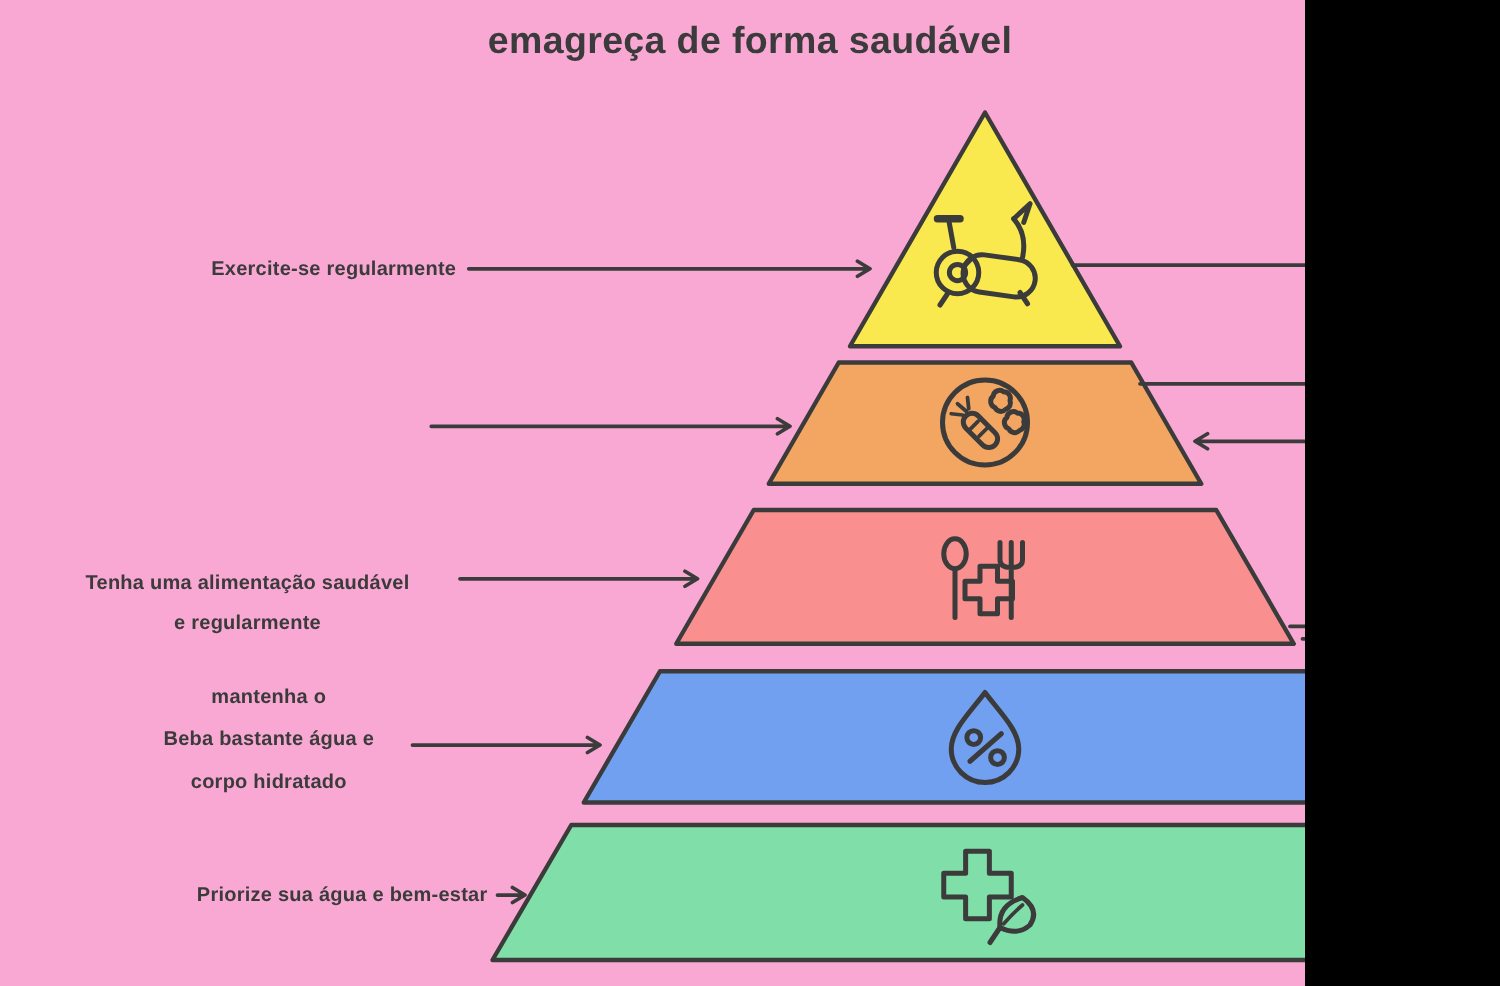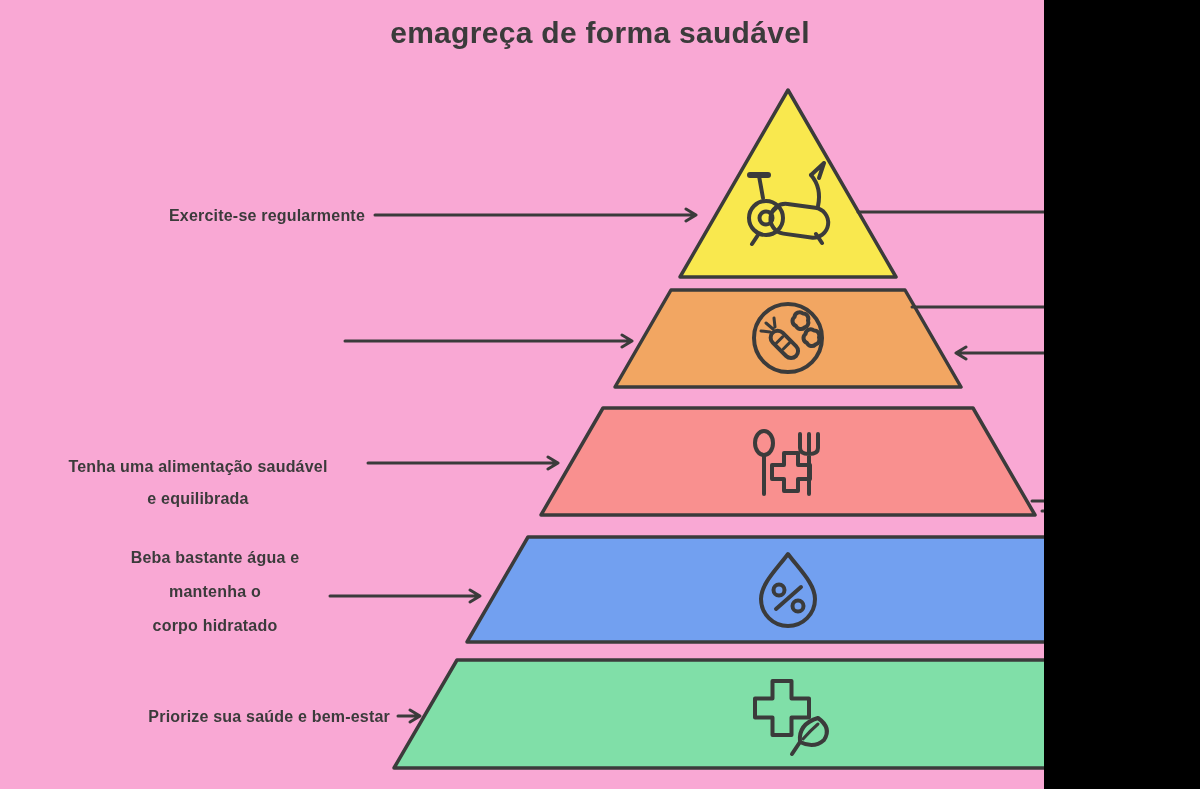--- a/index.html
+++ b/index.html
@@ -107,26 +107,26 @@
 
   <div class="title">emagreça de forma saudável</div>
 
   <div class="lbl r" style="left:55px;top:200px;width:310px;">
     <div>Exercite-se regularmente</div>
   </div>
 
 
   <div class="lbl c" style="left:38px;top:410px;width:320px;margin-top:41px;">
     <div>Tenha uma alimentação saudável</div>
-    <div>e equilibrada</div>
+    <div>e regularmente</div>
   </div>
 
   <div class="lbl c" style="left:65px;top:541px;width:300px;line-height:34px;">
+    <div>mantenha o</div>
     <div>Beba bastante água e</div>
-    <div>mantenha o</div>
     <div>corpo hidratado</div>
   </div>
 
   <div class="lbl r" style="left:55px;top:701px;width:335px;">
-    <div>Priorize sua saúde e bem-estar</div>
+    <div>Priorize sua água e bem-estar</div>
   </div>
 
 </div>
 
 </body></html>

